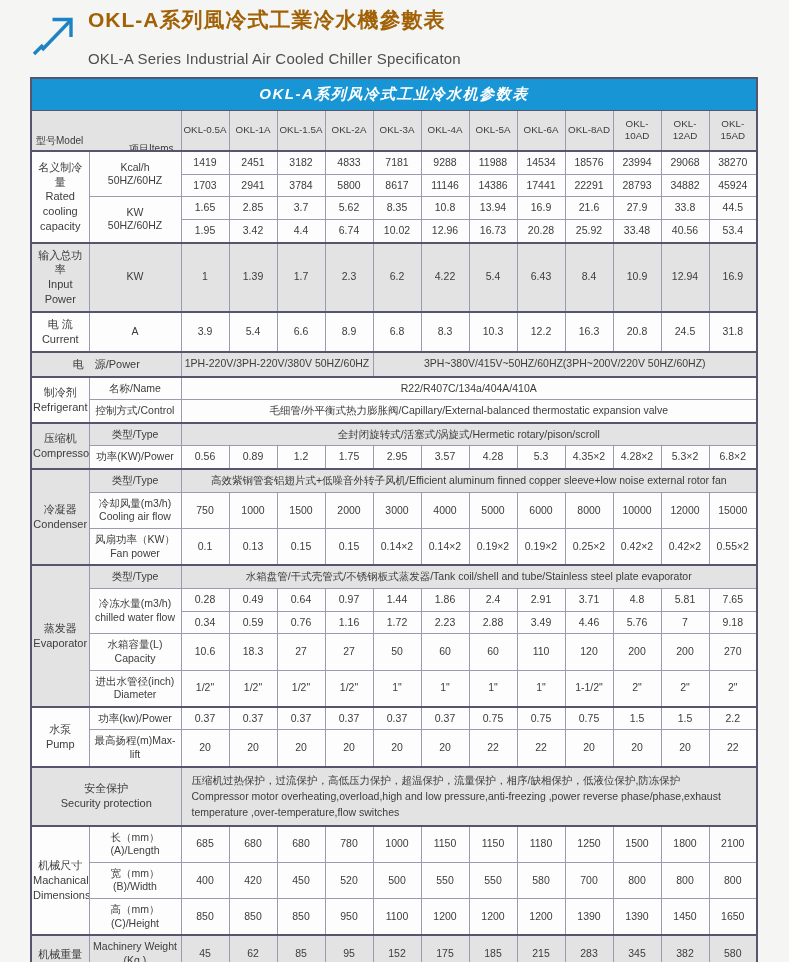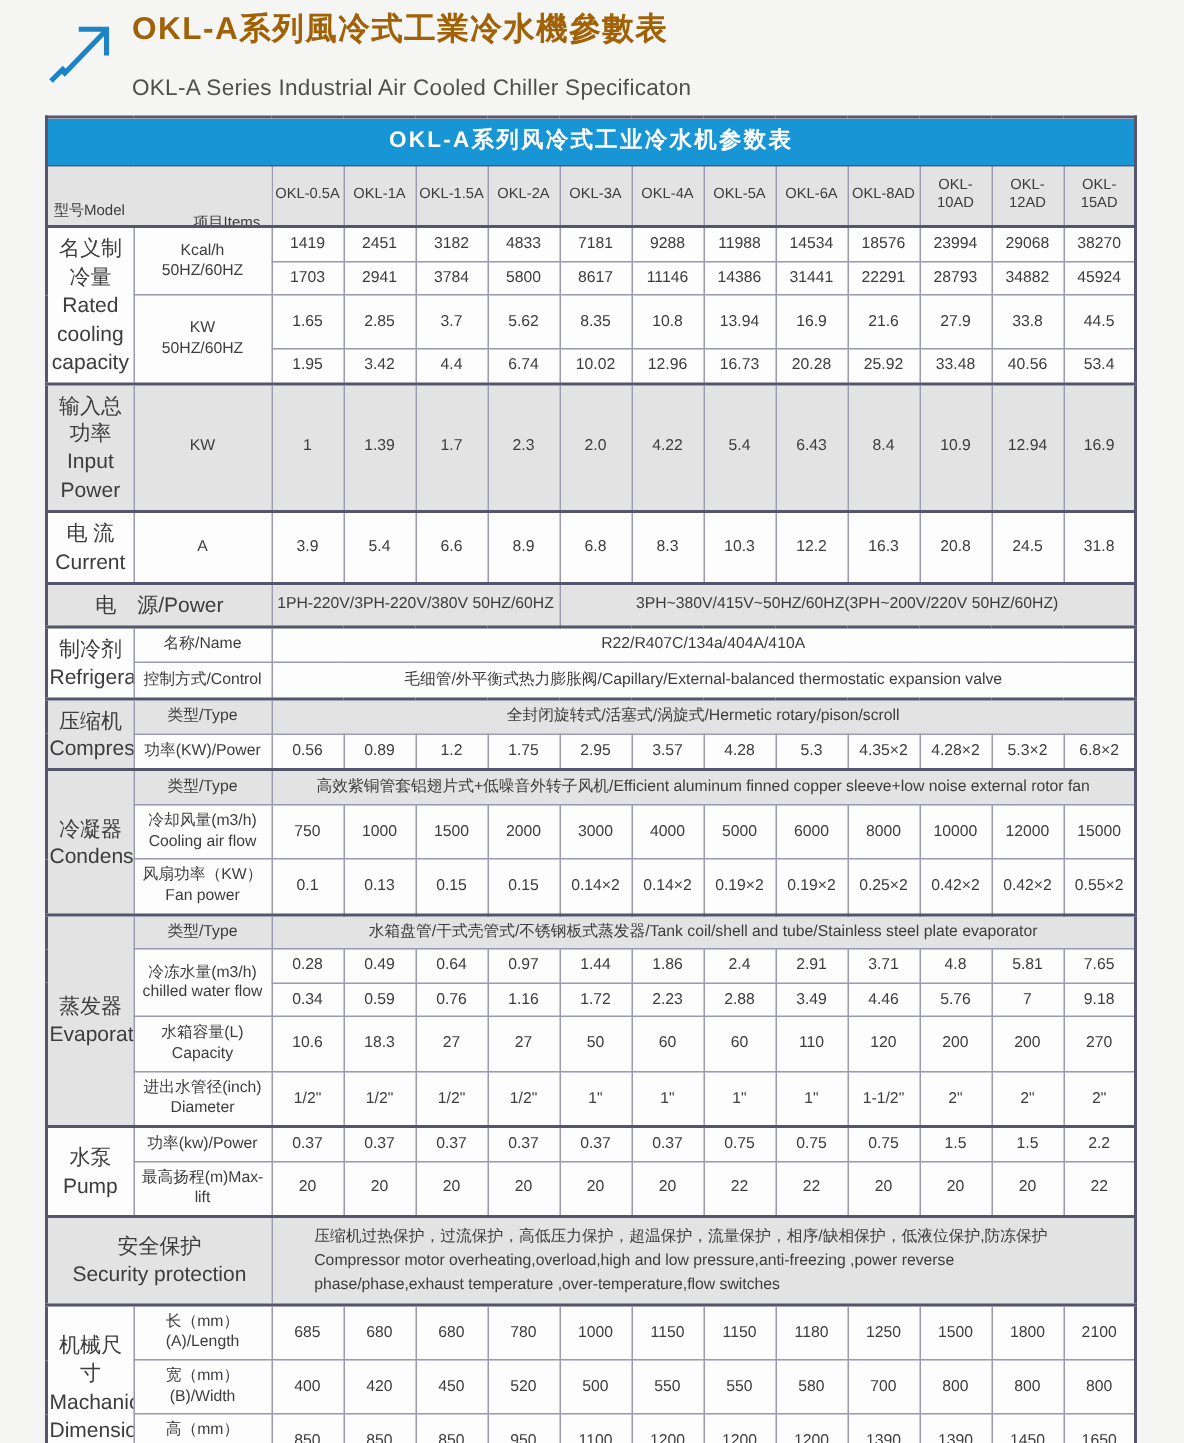--- a/index.html
+++ b/index.html
@@ -48,38 +48,39 @@
     overflow:hidden;
   }
   td.caption{
     background:var(--blue);
     color:#ffffff;
     font-size:15px;
     font-weight:bold;
     letter-spacing:1.5px;
     padding:5px 0 6px 0;
     border-bottom:1px solid var(--border-dark);
+    font-style:italic;
   }
   tr.shade td{background:var(--shade);}
   td.keep-white{background:var(--cellwhite);}
   tr.sec-top td{border-top:2px solid var(--border-dark);}
   td.model{font-size:9.8px;padding:7px 0;}
   td.corner{position:relative;padding:0;height:28px;
     background-color:var(--shade);
     background-image:linear-gradient(to bottom right,
       transparent calc(50% - 0.8px),
       var(--border) calc(50% - 0.8px),
       var(--border) calc(50% + 0.8px),
       transparent calc(50% + 0.8px));
   }
   td.corner .tl{position:absolute;left:4px;bottom:3px;font-size:10px;margin-top:48px;}
   td.corner .tr{position:absolute;right:7px;top:3px;font-size:10px;margin-top:28px;}
-  td.sec{font-size:14px;line-height:1.35;}
+  td.sec{font-size:11px;line-height:1.35;}
   td.sub{font-size:10.5px;}
-  td.merged-left{text-align:left;padding:4px 28px;line-height:1.55;}
+  td.merged-left{text-align:left;padding:4px 10px;line-height:1.55;}
 
   
   .notes{margin-top:14px;font-size:10.5px;color:#5a5a5a;}
   .notes-zh .note{line-height:1.5;}
 </style>
 </head>
 <body>
 
 <div class="page">
 
@@ -154,21 +155,21 @@
           <td class="val">38270</td>
         </tr>
         <tr>
           <td class="val">1703</td>
           <td class="val">2941</td>
           <td class="val">3784</td>
           <td class="val">5800</td>
           <td class="val">8617</td>
           <td class="val">11146</td>
           <td class="val">14386</td>
-          <td class="val">31441</td>
+          <td class="val">17441</td>
           <td class="val">22291</td>
           <td class="val">28793</td>
           <td class="val">34882</td>
           <td class="val">45924</td>
         </tr>
         <tr>
           <td class="sub keep-white" rowspan="2">KW
 50HZ/60HZ</td>
           <td class="val">1.65</td>
           <td class="val">2.85</td>
@@ -198,21 +199,21 @@
           <td class="val">53.4</td>
         </tr>
         <tr class="sec-top shade">
           <td class="sec" rowspan="1">输入总功率
 Input Power</td>
           <td class="sub">KW</td>
           <td class="val">1</td>
           <td class="val">1.39</td>
           <td class="val">1.7</td>
           <td class="val">2.3</td>
-          <td class="val">2.0</td>
+          <td class="val">6.2</td>
           <td class="val">4.22</td>
           <td class="val">5.4</td>
           <td class="val">6.43</td>
           <td class="val">8.4</td>
           <td class="val">10.9</td>
           <td class="val">12.94</td>
           <td class="val">16.9</td>
         </tr>
         <tr class="sec-top">
           <td class="sec" rowspan="1">电 流

